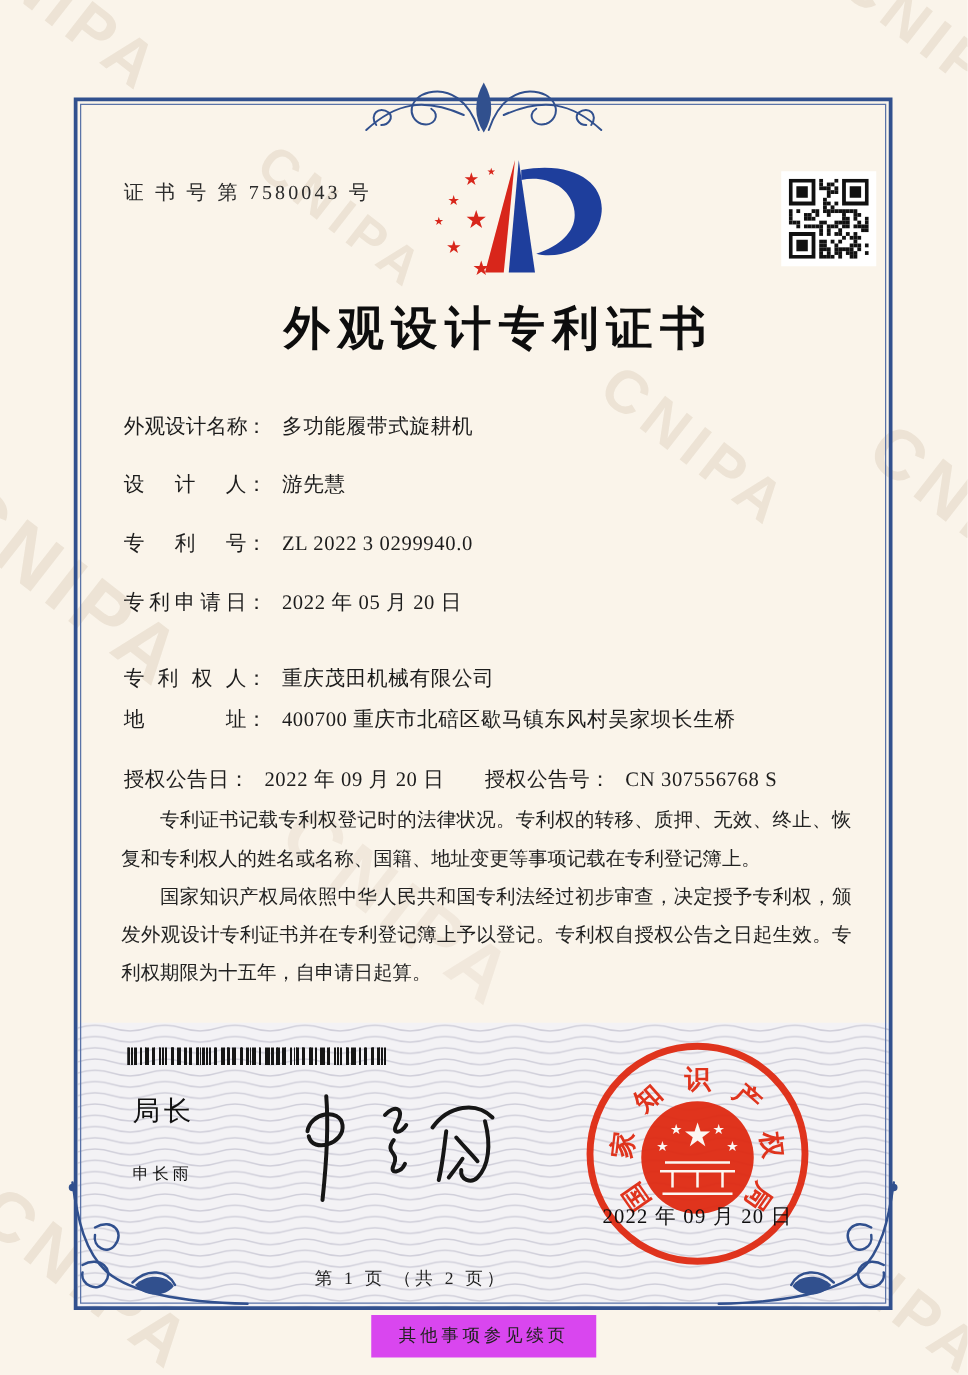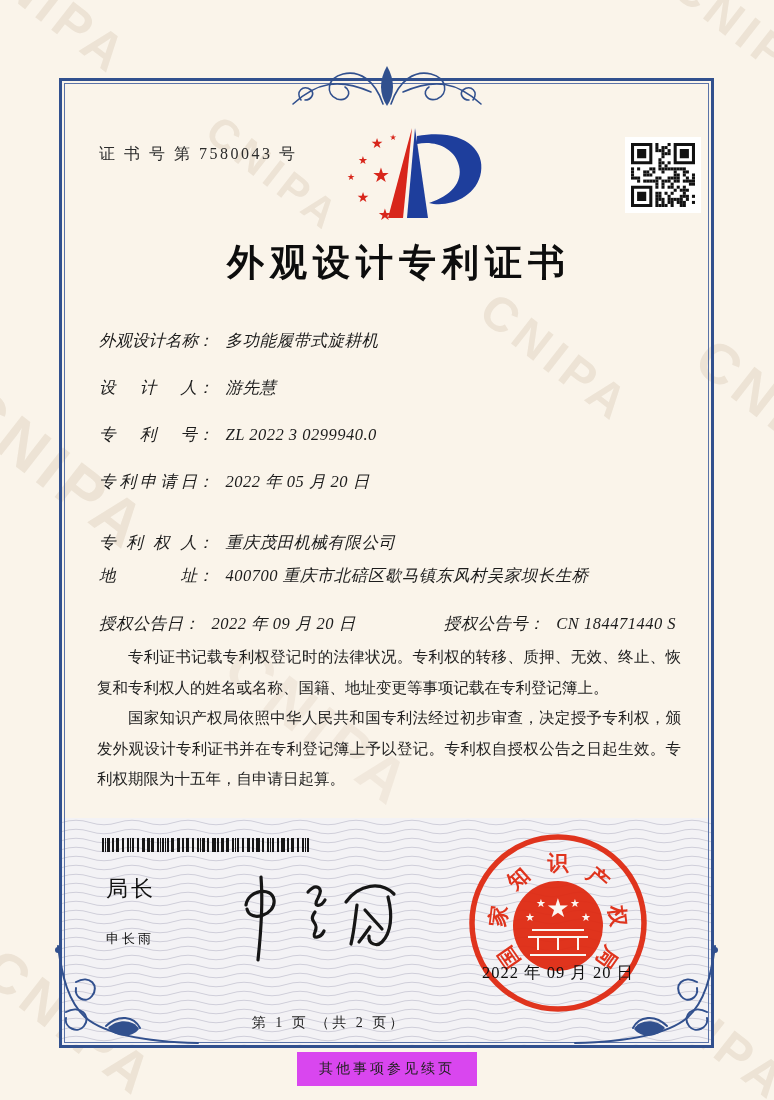--- a/index.html
+++ b/index.html
@@ -24,25 +24,25 @@
 
   .cert-no{position:absolute;left:99px;top:144px;font-size:16px;letter-spacing:2.5px;color:#2b2b2b;}
 
   .logo{position:absolute;left:333px;top:124px;}
   .qr{position:absolute;left:625px;top:137px;width:76px;height:76px;background:#fff;
       display:flex;align-items:center;justify-content:center;}
 
   .title{position:absolute;left:0;top:238px;width:774px;text-align:center;
          font-size:37px;font-weight:bold;letter-spacing:6px;color:#0d0d0d;padding-left:12px;}
 
-  .row{position:absolute;left:99px;font-size:16.5px;white-space:nowrap;font-style:italic;}
+  .row{position:absolute;left:99px;font-size:16.5px;white-space:nowrap;}
   .row .lbl{display:inline-block;width:98px;text-align:justify;text-align-last:justify;}
   .row .colon{display:inline-block;}
   .row .val{display:inline-block;margin-left:12px;letter-spacing:0.5px;}
-  .row .lbl2{display:inline-block;width:84px;text-align:justify;text-align-last:justify;margin-left:84px;}
+  .row .lbl2{display:inline-block;width:84px;text-align:justify;text-align-last:justify;margin-left:28px;}
 
   .paras{position:absolute;left:97px;top:642px;width:584px;font-size:15.5px;
          line-height:30.5px;text-align:justify;color:#222;}
   .paras p{margin:0;text-indent:2em;}
 
   .barcode{position:absolute;left:102px;top:838px;width:208px;height:14px;
       background:
         repeating-linear-gradient(90deg,#161616 0 2px,rgba(0,0,0,0) 2px 5px),
         repeating-linear-gradient(90deg,#161616 0 1px,rgba(0,0,0,0) 1px 7px),
         repeating-linear-gradient(90deg,rgba(0,0,0,0) 0 3px,#161616 3px 4px,rgba(0,0,0,0) 4px 11px);}
@@ -291,21 +291,21 @@
     <span class="lbl">专利申请日</span><span class="colon">：</span><span class="val">2022 年 05 月 20 日</span>
   </div>
   <div class="row" style="top:532px">
     <span class="lbl">专利权人</span><span class="colon">：</span><span class="val">重庆茂田机械有限公司</span>
   </div>
   <div class="row" style="top:565px">
     <span class="lbl">地址</span><span class="colon">：</span><span class="val">400700 重庆市北碚区歇马镇东风村吴家坝长生桥</span>
   </div>
   <div class="row" style="top:613px">
     <span class="lbl" style="width:84px">授权公告日</span><span class="colon">：</span><span class="val">2022 年 09 月 20 日</span>
-    <span class="lbl2">授权公告号</span><span class="colon">：</span><span class="val">CN 184471440 S</span>
+    <span class="lbl2">授权公告号</span><span class="colon">：</span><span class="val">CN 307556768 S</span>
   </div>
 
   <div class="paras">
     <p>专利证书记载专利权登记时的法律状况。专利权的转移、质押、无效、终止、恢复和专利权人的姓名或名称、国籍、地址变更等事项记载在专利登记簿上。</p>
     <p>国家知识产权局依照中华人民共和国专利法经过初步审查，决定授予专利权，颁发外观设计专利证书并在专利登记簿上予以登记。专利权自授权公告之日起生效。专利权期限为十五年，自申请日起算。</p>
   </div>
 
   <div class="barcode"></div>
 
   <div class="signer-role">局长</div>

